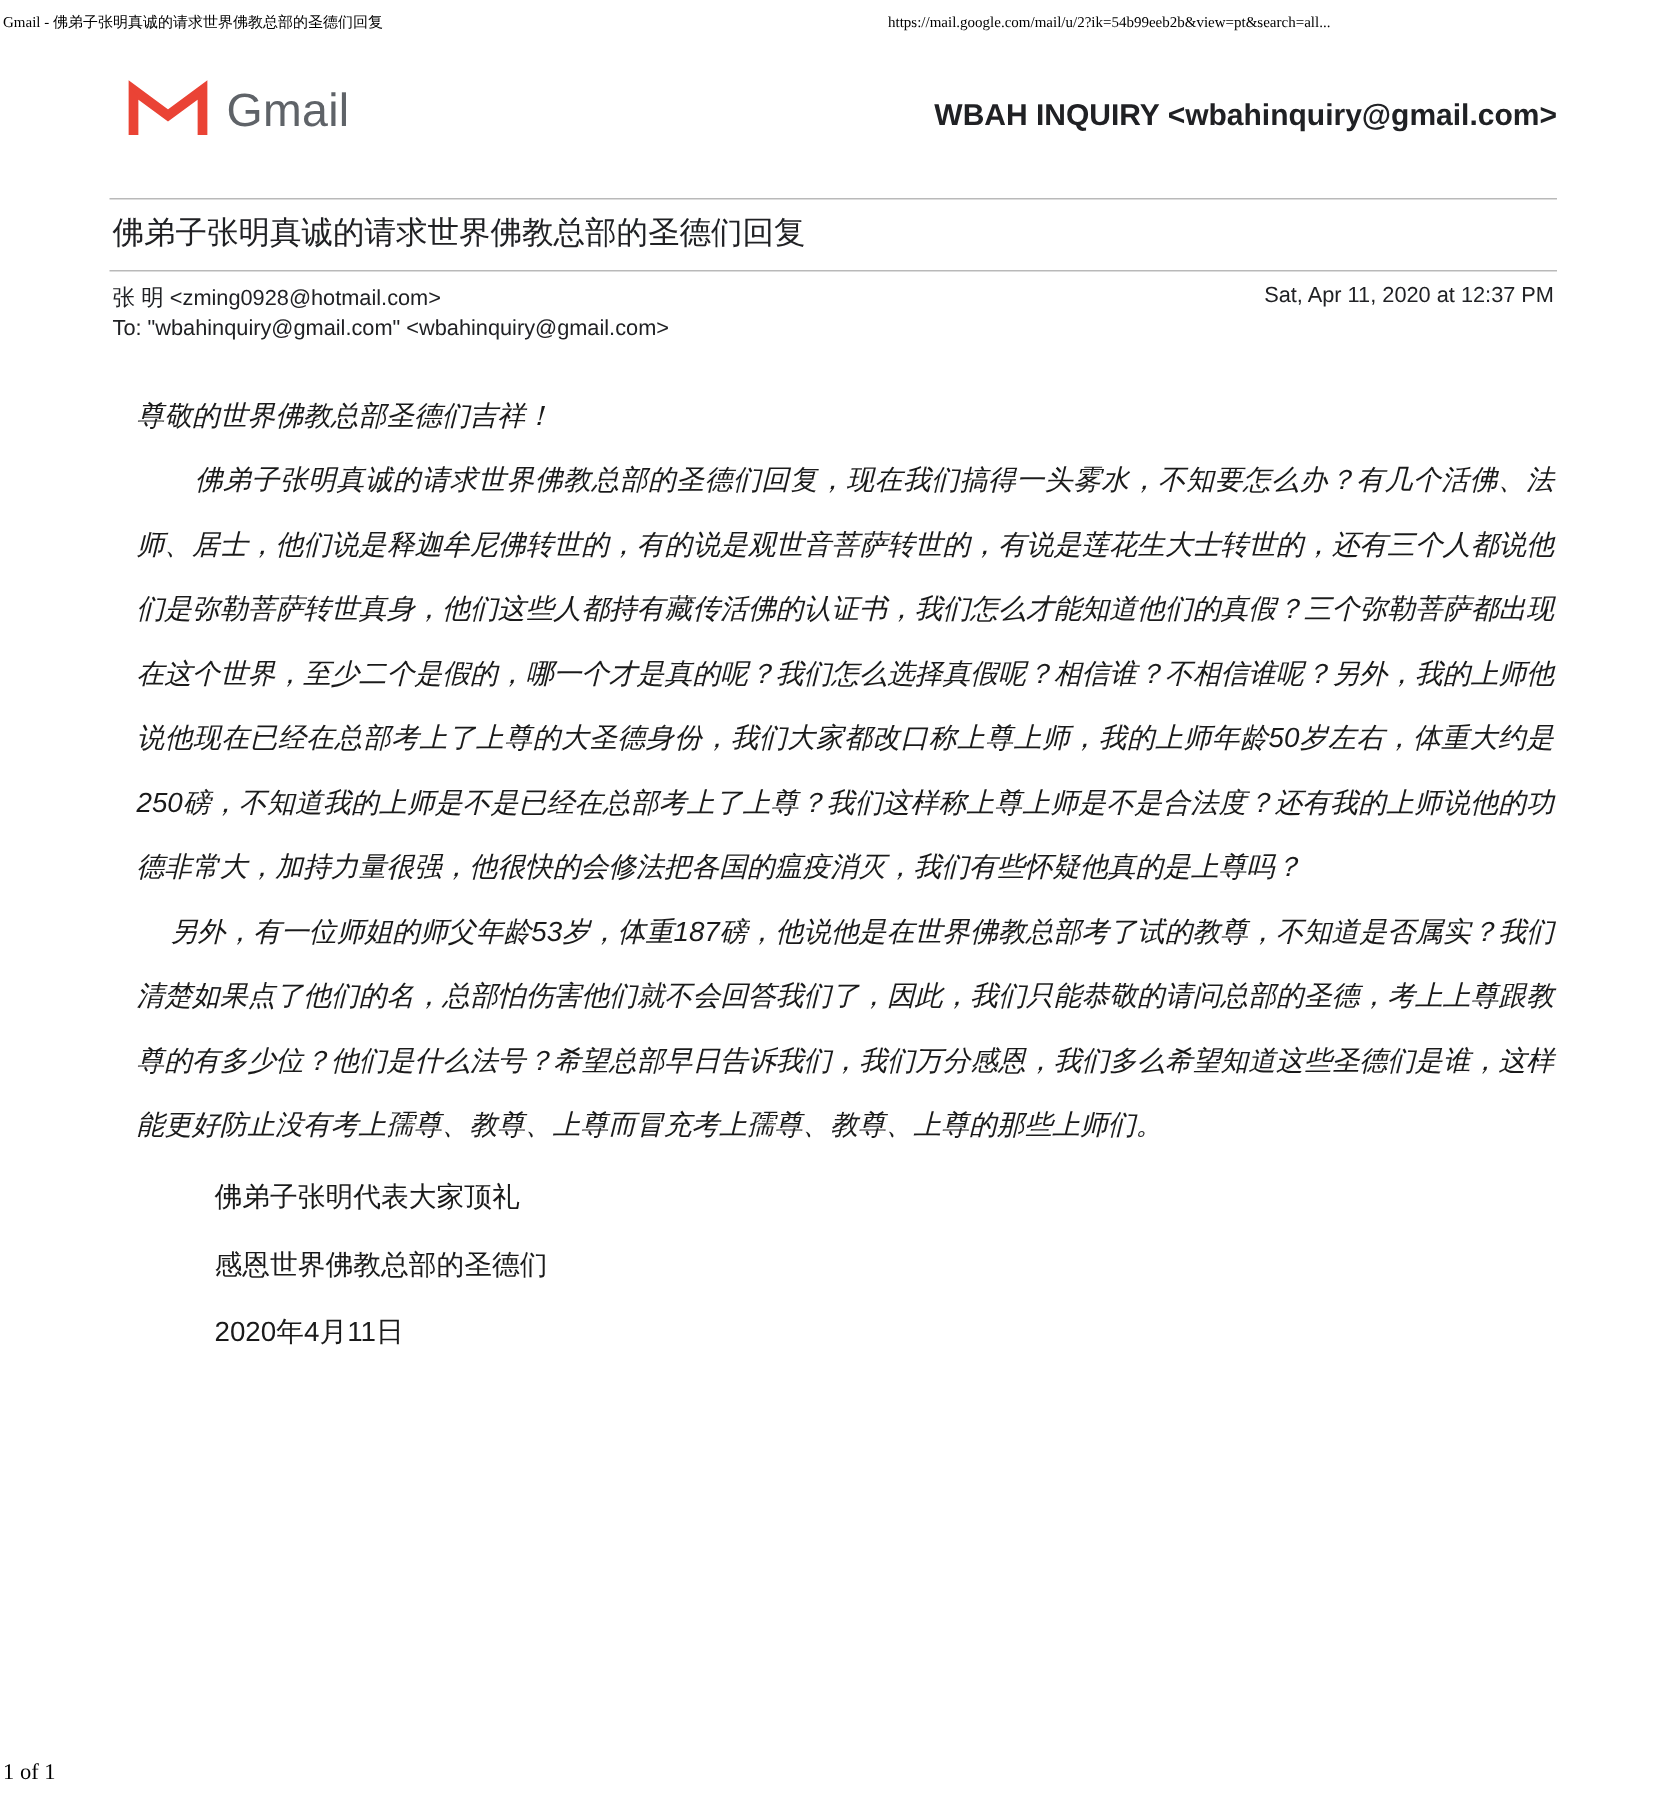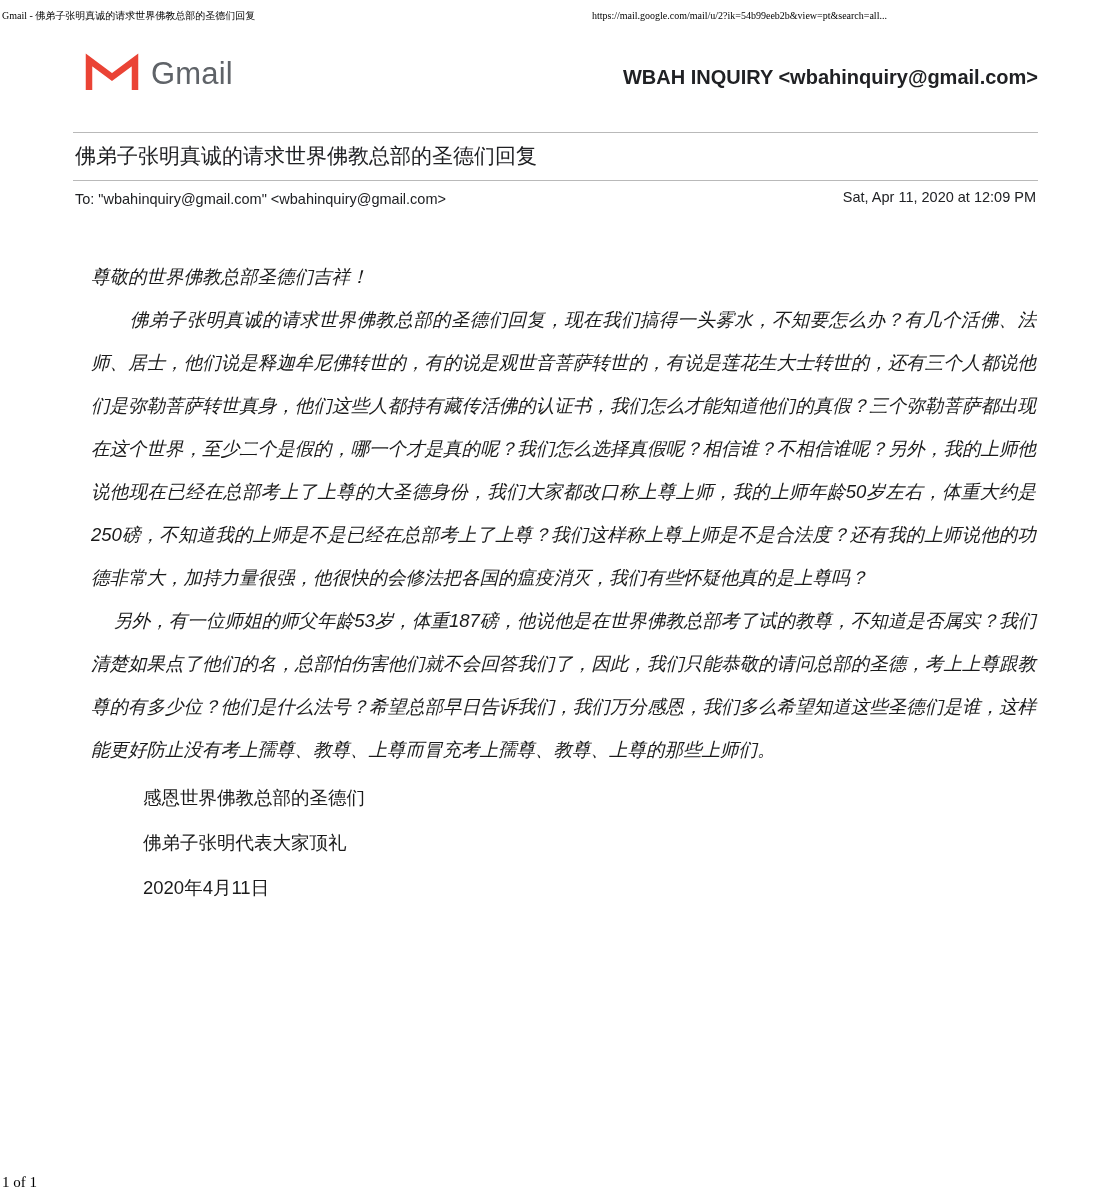--- a/index.html
+++ b/index.html
@@ -194,31 +194,35 @@
     <div class="account">WBAH INQUIRY &lt;wbahinquiry@gmail.com&gt;</div>
   </div>
 
   <div class="rule top"></div>
 
   <div class="subject">佛弟子张明真诚的请求世界佛教总部的圣德们回复</div>
 
   <div class="rule"></div>
 
   <div class="meta">
+    <div class="meta-from">
+      <span class="name">张 明</span>
+      <span>&lt;zming0928@hotmail.com&gt;</span>
+    </div>
     <div class="meta-to">To: "wbahinquiry@gmail.com" &lt;wbahinquiry@gmail.com&gt;</div>
-    <div class="meta-date">Sat, Apr 11, 2020 at 12:09 PM</div>
+    <div class="meta-date">Sat, Apr 11, 2020 at 12:37 PM</div>
   </div>
 
   <div class="body">
     <p class="p-greet">尊敬的世界佛教总部圣德们吉祥！</p>
     <p class="p-indent">佛弟子张明真诚的请求世界佛教总部的圣德们回复，现在我们搞得一头雾水，不知要怎么办？有几个活佛、法师、居士，他们说是释迦牟尼佛转世的，有的说是观世音菩萨转世的，有说是莲花生大士转世的，还有三个人都说他们是弥勒菩萨转世真身，他们这些人都持有藏传活佛的认证书，我们怎么才能知道他们的真假？三个弥勒菩萨都出现在这个世界，至少二个是假的，哪一个才是真的呢？我们怎么选择真假呢？相信谁？不相信谁呢？另外，我的上师他说他现在已经在总部考上了上尊的大圣德身份，我们大家都改口称上尊上师，我的上师年龄50岁左右，体重大约是250磅，不知道我的上师是不是已经在总部考上了上尊？我们这样称上尊上师是不是合法度？还有我的上师说他的功德非常大，加持力量很强，他很快的会修法把各国的瘟疫消灭，我们有些怀疑他真的是上尊吗？</p>
     <p class="p-indent2">另外，有一位师姐的师父年龄53岁，体重187磅，他说他是在世界佛教总部考了试的教尊，不知道是否属实？我们清楚如果点了他们的名，总部怕伤害他们就不会回答我们了，因此，我们只能恭敬的请问总部的圣德，考上上尊跟教尊的有多少位？他们是什么法号？希望总部早日告诉我们，我们万分感恩，我们多么希望知道这些圣德们是谁，这样能更好防止没有考上孺尊、教尊、上尊而冒充考上孺尊、教尊、上尊的那些上师们。</p>
     <div class="sig">
+      <div>佛弟子张明代表大家顶礼</div>
       <div>感恩世界佛教总部的圣德们</div>
-      <div>佛弟子张明代表大家顶礼</div>
       <div>2020年4月11日</div>
     </div>
   </div>
 
 </div>
 
 <div class="print-footer">
   <span class="pf-left">1 of 1</span>
   <span class="pf-right">4/11/2020, 7:09 PM</span>
 </div>

